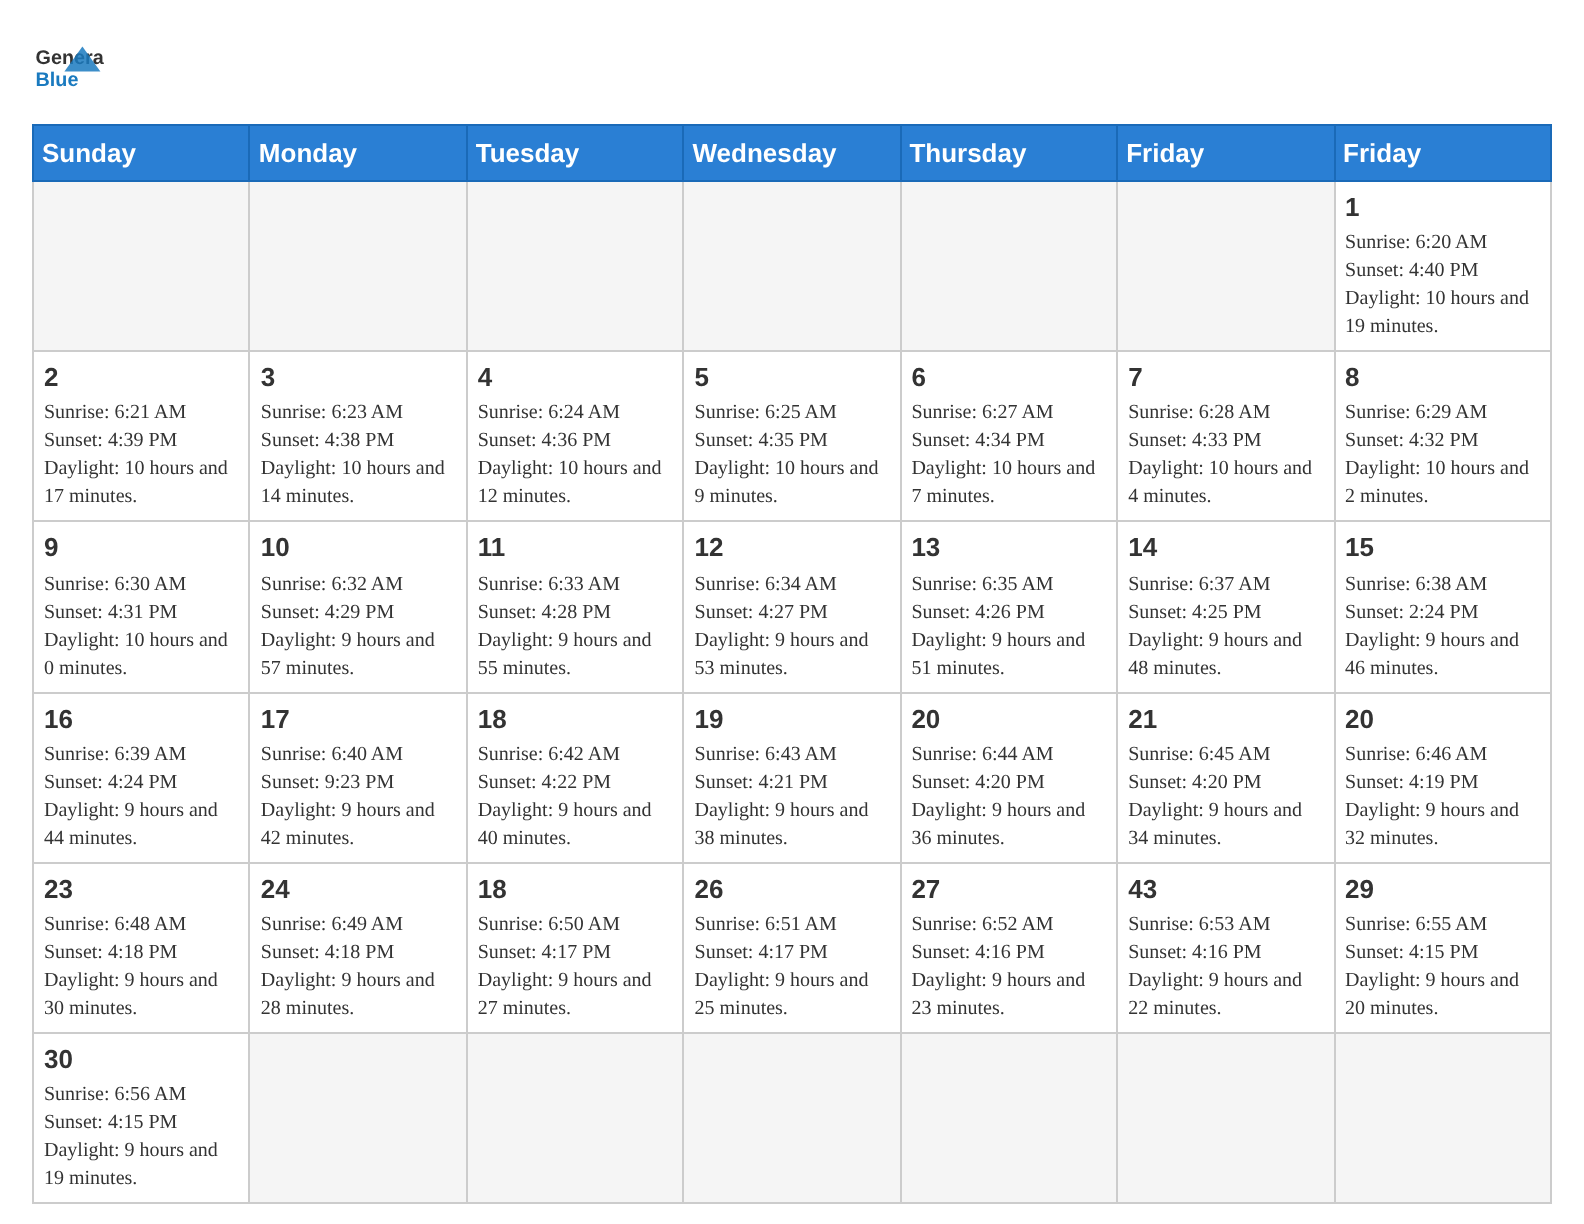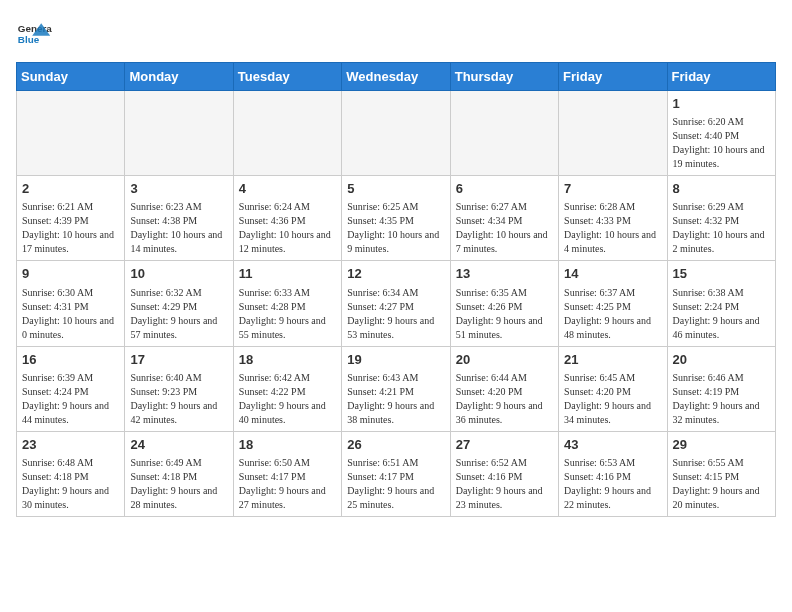--- a/index.html
+++ b/index.html
@@ -294,14 +294,28 @@
 Sunset: 4:16 PM
 Daylight: 9 hours and 22 minutes.</div>
         </td>
         <td>
           <span class="day-number">29</span>
           <div class="day-info">Sunrise: 6:55 AM
 Sunset: 4:15 PM
 Daylight: 9 hours and 20 minutes.</div>
         </td>
       </tr>
+      <tr class="last-row">
+        <td>
+          <span class="day-number">30</span>
+          <div class="day-info">Sunrise: 6:56 AM
+Sunset: 4:15 PM
+Daylight: 9 hours and 19 minutes.</div>
+        </td>
+        <td class="empty"></td>
+        <td class="empty"></td>
+        <td class="empty"></td>
+        <td class="empty"></td>
+        <td class="empty"></td>
+        <td class="empty"></td>
+      </tr>
     </tbody>
 </table>
 
 </body></html>

